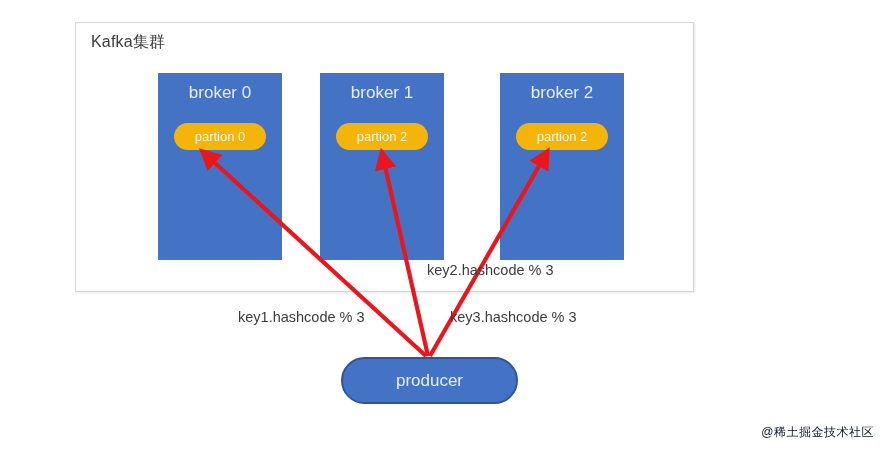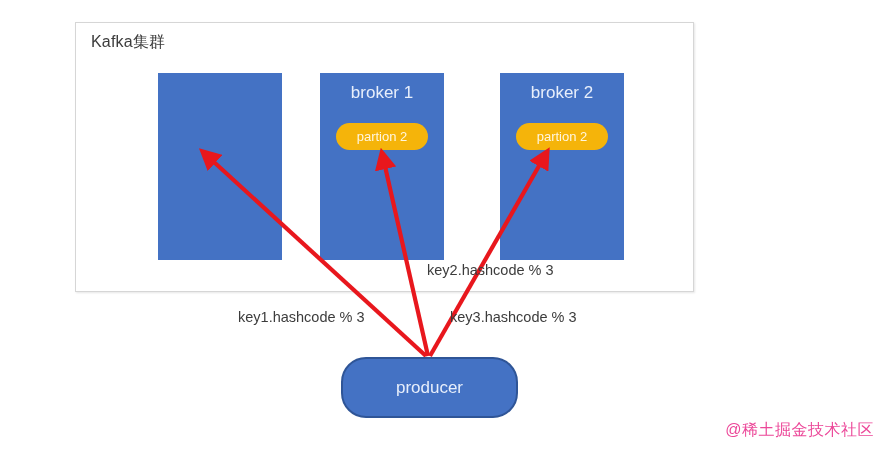--- a/index.html
+++ b/index.html
@@ -82,21 +82,21 @@
     color: #fff6df;
     white-space: nowrap;
   }
 
   
   .producer {
     position: absolute;
     left: 341px;
     top: 357px;
     width: 177px;
-    height: 61px;
+    height: 47px;
     background: #4472c4;
     border: 2px solid #2f5597;
     border-radius: 25px;
     box-sizing: border-box;
     display: flex;
     align-items: center;
     justify-content: center;
     font-size: 17px;
     color: #e7eefb;
     white-space: nowrap;
@@ -121,35 +121,37 @@
     width: 892px;
     height: 455px;
     pointer-events: none;
   }
 
   
   .watermark {
     position: absolute;
     right: 18px;
     bottom: 14px;
-    font-size: 16px;
-    color: #ec4899;
+    font-size: 12px;
+    color: #0f172a;
     white-space: nowrap;
     letter-spacing: 0.5px;
   }
 </style>
 </head>
 <body>
 
 <div id="canvas">
 
   <div class="cluster-box"></div>
   <div class="cluster-title">Kafka集群</div>
 
   <div class="broker broker-0">
+    <div class="broker-title">broker 0</div>
+    <div class="partition">partion 0</div>
   </div>
 
   <div class="broker broker-1">
     <div class="broker-title">broker 1</div>
     <div class="partition">partion 2</div>
   </div>
 
   <div class="broker broker-2">
     <div class="broker-title">broker 2</div>
     <div class="partition">partion 2</div>

